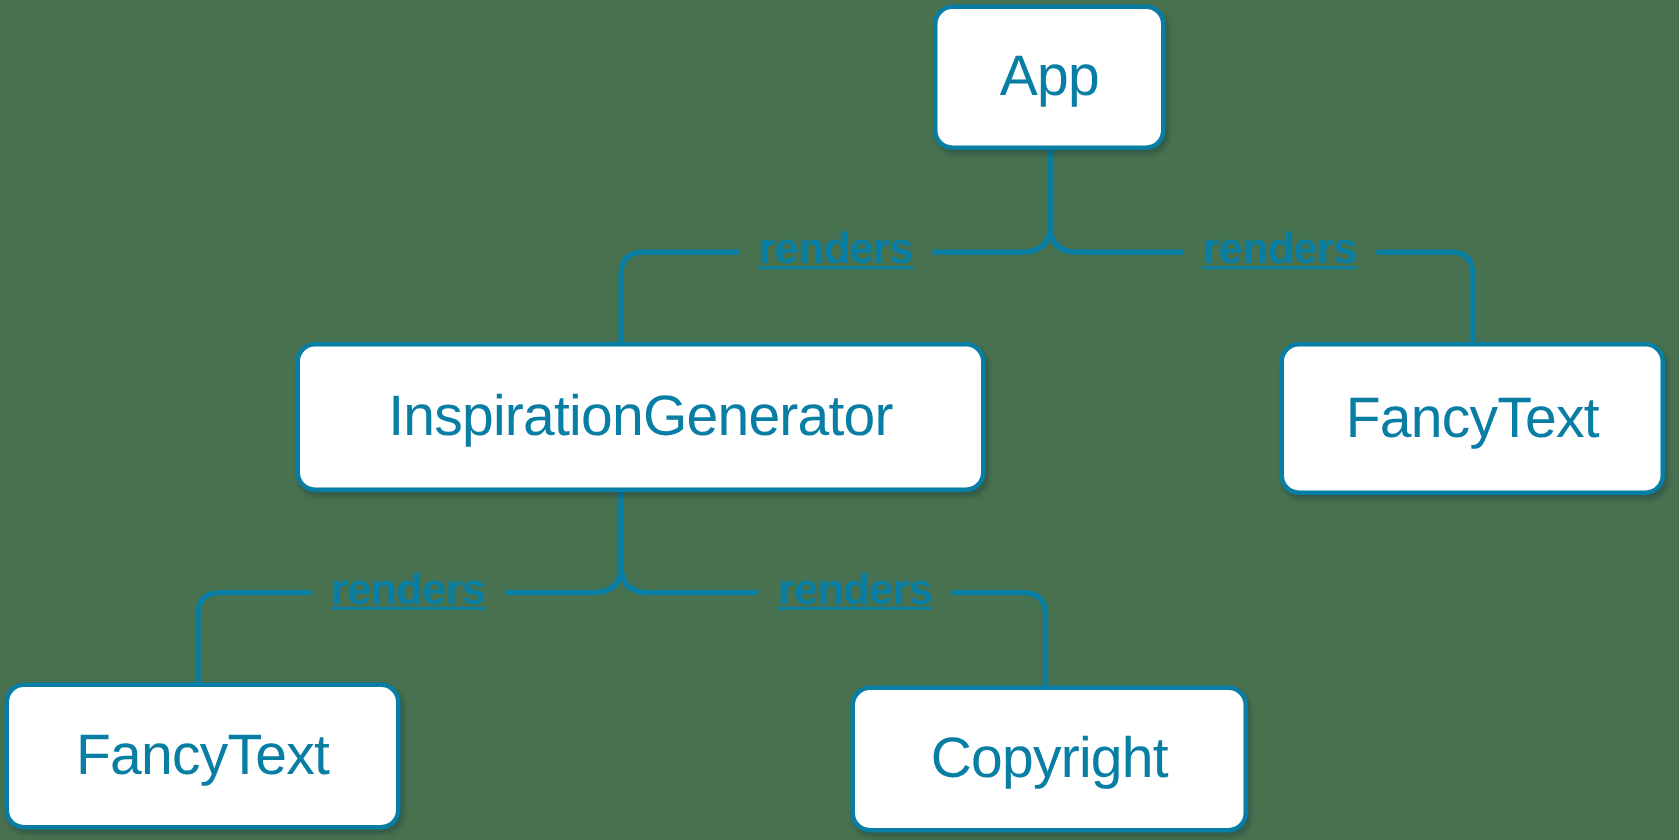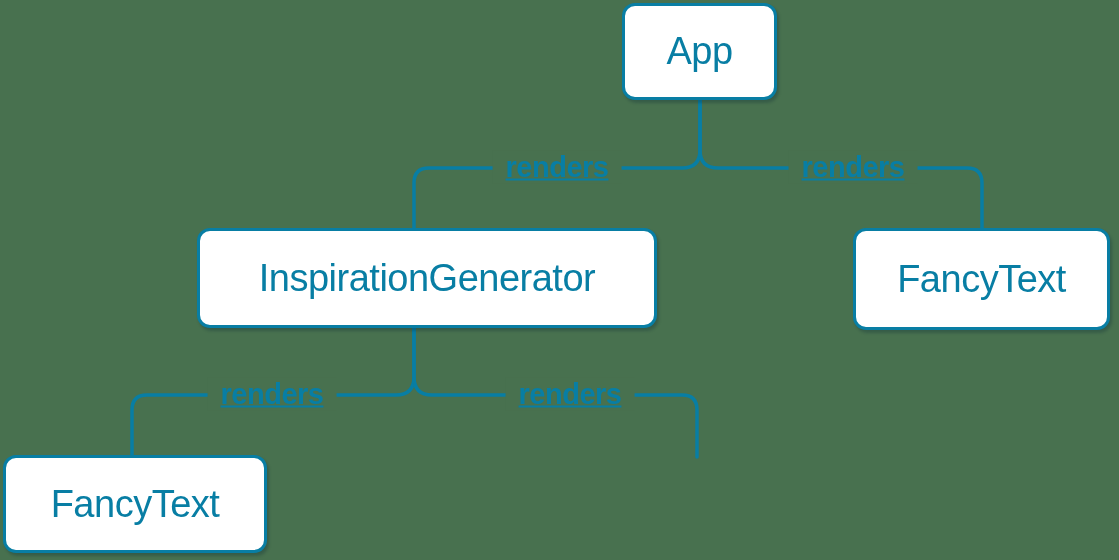--- a/index.html
+++ b/index.html
@@ -86,19 +86,22 @@
   </div>
 
   <div class="node node-fancy-text-top">
     <span class="node-label">FancyText</span>
   </div>
 
   <div class="node node-fancy-text-bottom">
     <span class="node-label">FancyText</span>
   </div>
 
+  <div class="node node-copyright">
+    <span class="node-label">Copyright</span>
+  </div>
 
   <span class="edge-label edge-label-0">renders</span>
   <span class="edge-label edge-label-1">renders</span>
   <span class="edge-label edge-label-2">renders</span>
   <span class="edge-label edge-label-3">renders</span>
 
 </div>
 
 </body></html>

